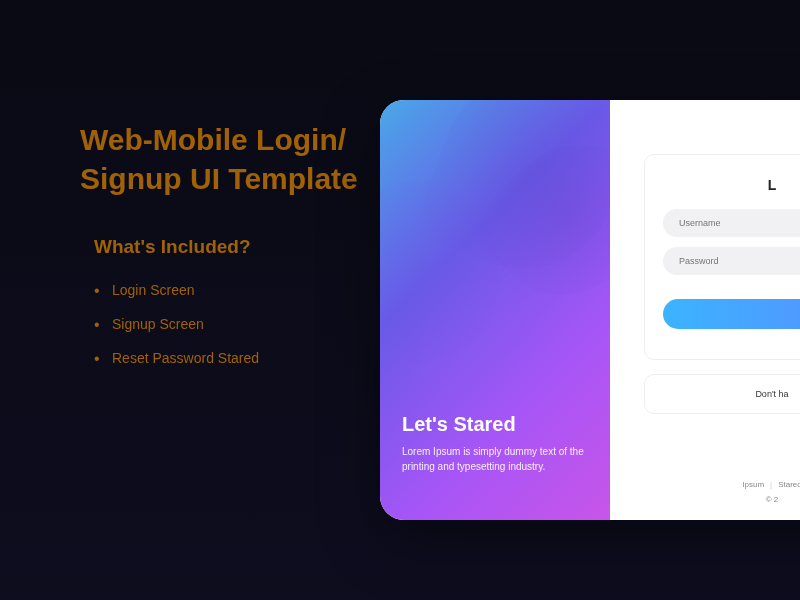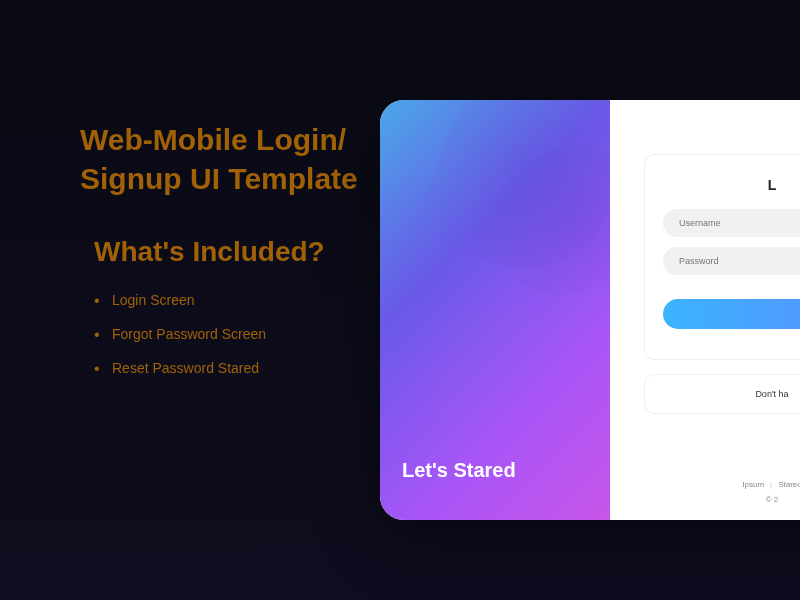--- a/index.html
+++ b/index.html
@@ -20,21 +20,21 @@
     width: 330px;
     margin-left: 40px;
   }
   .main-title {
     font-size: 30px;
     font-weight: 700;
     line-height: 1.3;
     margin-bottom: 38px;
   }
   .sub-title {
-    font-size: 28px;
+    font-size: 19px;
     font-weight: 600;
     margin-bottom: 24px;
     margin-left: 14px;
   }
   .bullet-list {
     list-style: none;
     margin-left: 14px;
   }
   .bullet-list li {
     font-size: 14px;
@@ -66,21 +66,21 @@
 
   .hero-panel {
     width: 230px;
     height: 100%;
     background: linear-gradient(135deg, #4aa8e8 0%, #6a5ae8 35%, #a855f7 70%, #c855e8 100%);
     position: relative;
     overflow: hidden;
     display: flex;
     flex-direction: column;
     justify-content: flex-end;
-    padding: 28px 22px 30px 22px;
+    padding: 28px 22px 46px 22px;
   }
   .leaf-shape {
     position: absolute;
     border-radius: 50% 50% 50% 0;
     opacity: 0.22;
   }
   .leaf1 { width: 180px; height: 200px; background: radial-gradient(ellipse, rgba(80,50,180,0.6), transparent); top: -30px; left: 60px; transform: rotate(20deg); }
   .leaf2 { width: 160px; height: 180px; background: radial-gradient(ellipse, rgba(100,80,220,0.5), transparent); top: 80px; left: -40px; transform: rotate(-15deg); }
   .leaf3 { width: 140px; height: 160px; background: radial-gradient(ellipse, rgba(60,40,160,0.5), transparent); top: 40px; left: 120px; transform: rotate(45deg); }
   .leaf4 { width: 120px; height: 140px; background: radial-gradient(ellipse, rgba(140,100,240,0.4), transparent); top: 180px; left: 40px; transform: rotate(10deg); }
@@ -167,32 +167,33 @@
   }
 </style>
 </head>
 <body>
 
 <div class="left-content">
   <h1 class="main-title">Web-Mobile Login/ Signup UI Template</h1>
   <h2 class="sub-title">What's Included?</h2>
   <ul class="bullet-list">
     <li>Login Screen</li>
-    <li>Forgot Password Screen</li>
+    <li>Signup Screen</li>
     <li>Reset Password Stared</li>
   </ul>
 </div>
 
 <div class="device-frame">
   <div class="hero-panel">
     <div class="leaf-shape leaf1"></div>
     <div class="leaf-shape leaf2"></div>
     <div class="leaf-shape leaf3"></div>
     <div class="leaf-shape leaf4"></div>
     <div class="hero-title">Let's Stared</div>
+    <div class="hero-desc">Lorem Ipsum is simply dummy text of the printing and typesetting industry.</div>
   </div>
 
   <div class="form-panel">
     <div class="form-card">
       <div class="form-title">L</div>
       <input class="input-pill" placeholder="Username" style="">
       <input class="input-pill" type="password" placeholder="Password" style="">
       <button class="login-btn"></button>
     </div>
     <div class="secondary-card">

